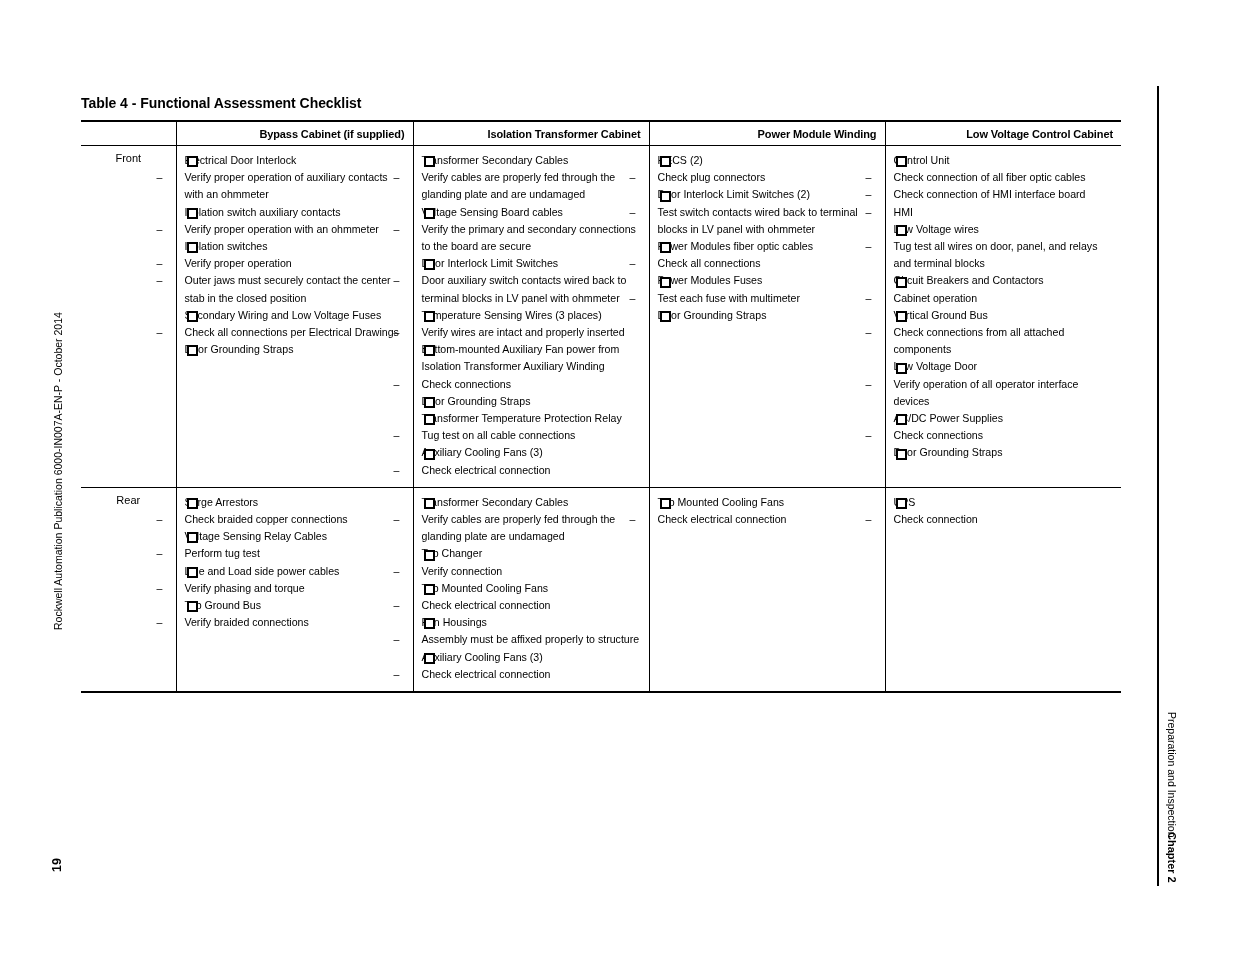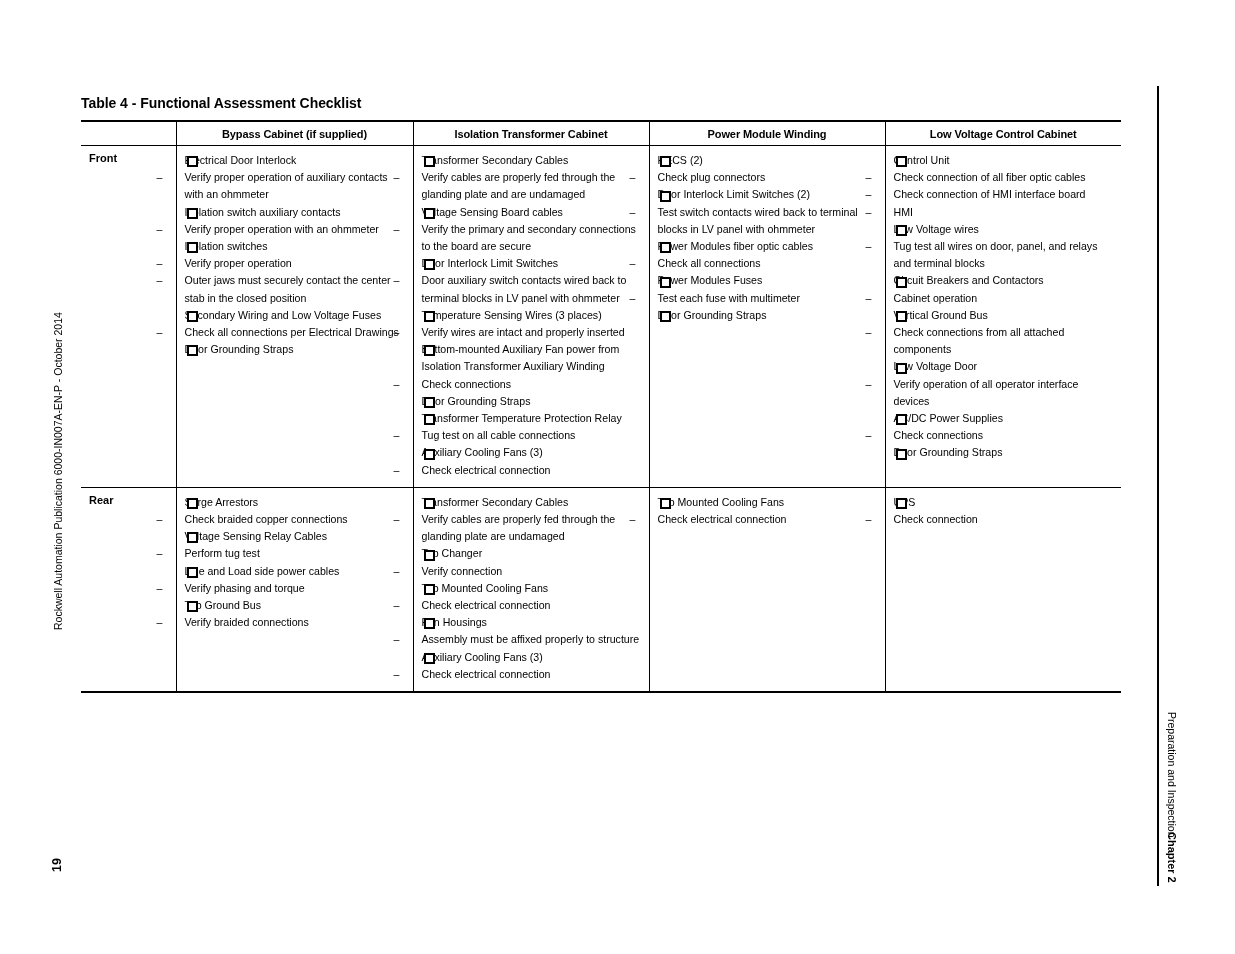--- a/index.html
+++ b/index.html
@@ -76,21 +76,21 @@
     position: absolute;
     left: 81px;
     top: 120px;
     width: 1040px;
     border-collapse: collapse;
     table-layout: fixed;
   }
   table.checklist thead th {
     border-top: 2.4px solid #000;
     border-bottom: 1px solid #000;
-    text-align: center;
+    text-align: right;
     font-size: 11px;
     font-weight: bold;
     padding: 6px 8px 5px 8px;
     vertical-align: middle;
     letter-spacing: -.1px;
   }
   table.checklist thead th.rowlabel-head {
     border-right: none;
   }
   table.checklist thead th.colhead {
@@ -101,23 +101,23 @@
     padding: 6px 8px 8px 8px;
     border-bottom: 1px solid #000;
   }
   table.checklist tbody tr:last-child td {
     border-bottom: 2.4px solid #000;
   }
   table.checklist tbody td.body-col {
     border-left: 1px solid #000;
   }
   td.rowlabel {
-    text-align: left;
+    text-align: center;
     font-size: 11px;
-    font-weight: bold;
+    font-weight: normal;
     vertical-align: middle;
     padding: 0;
   }
 
   
   col.c0 { width: 95px; }
   col.c1 { width: 237px; }
   col.c2 { width: 236px; }
   col.c3 { width: 236px; }
   col.c4 { width: 236px; }

